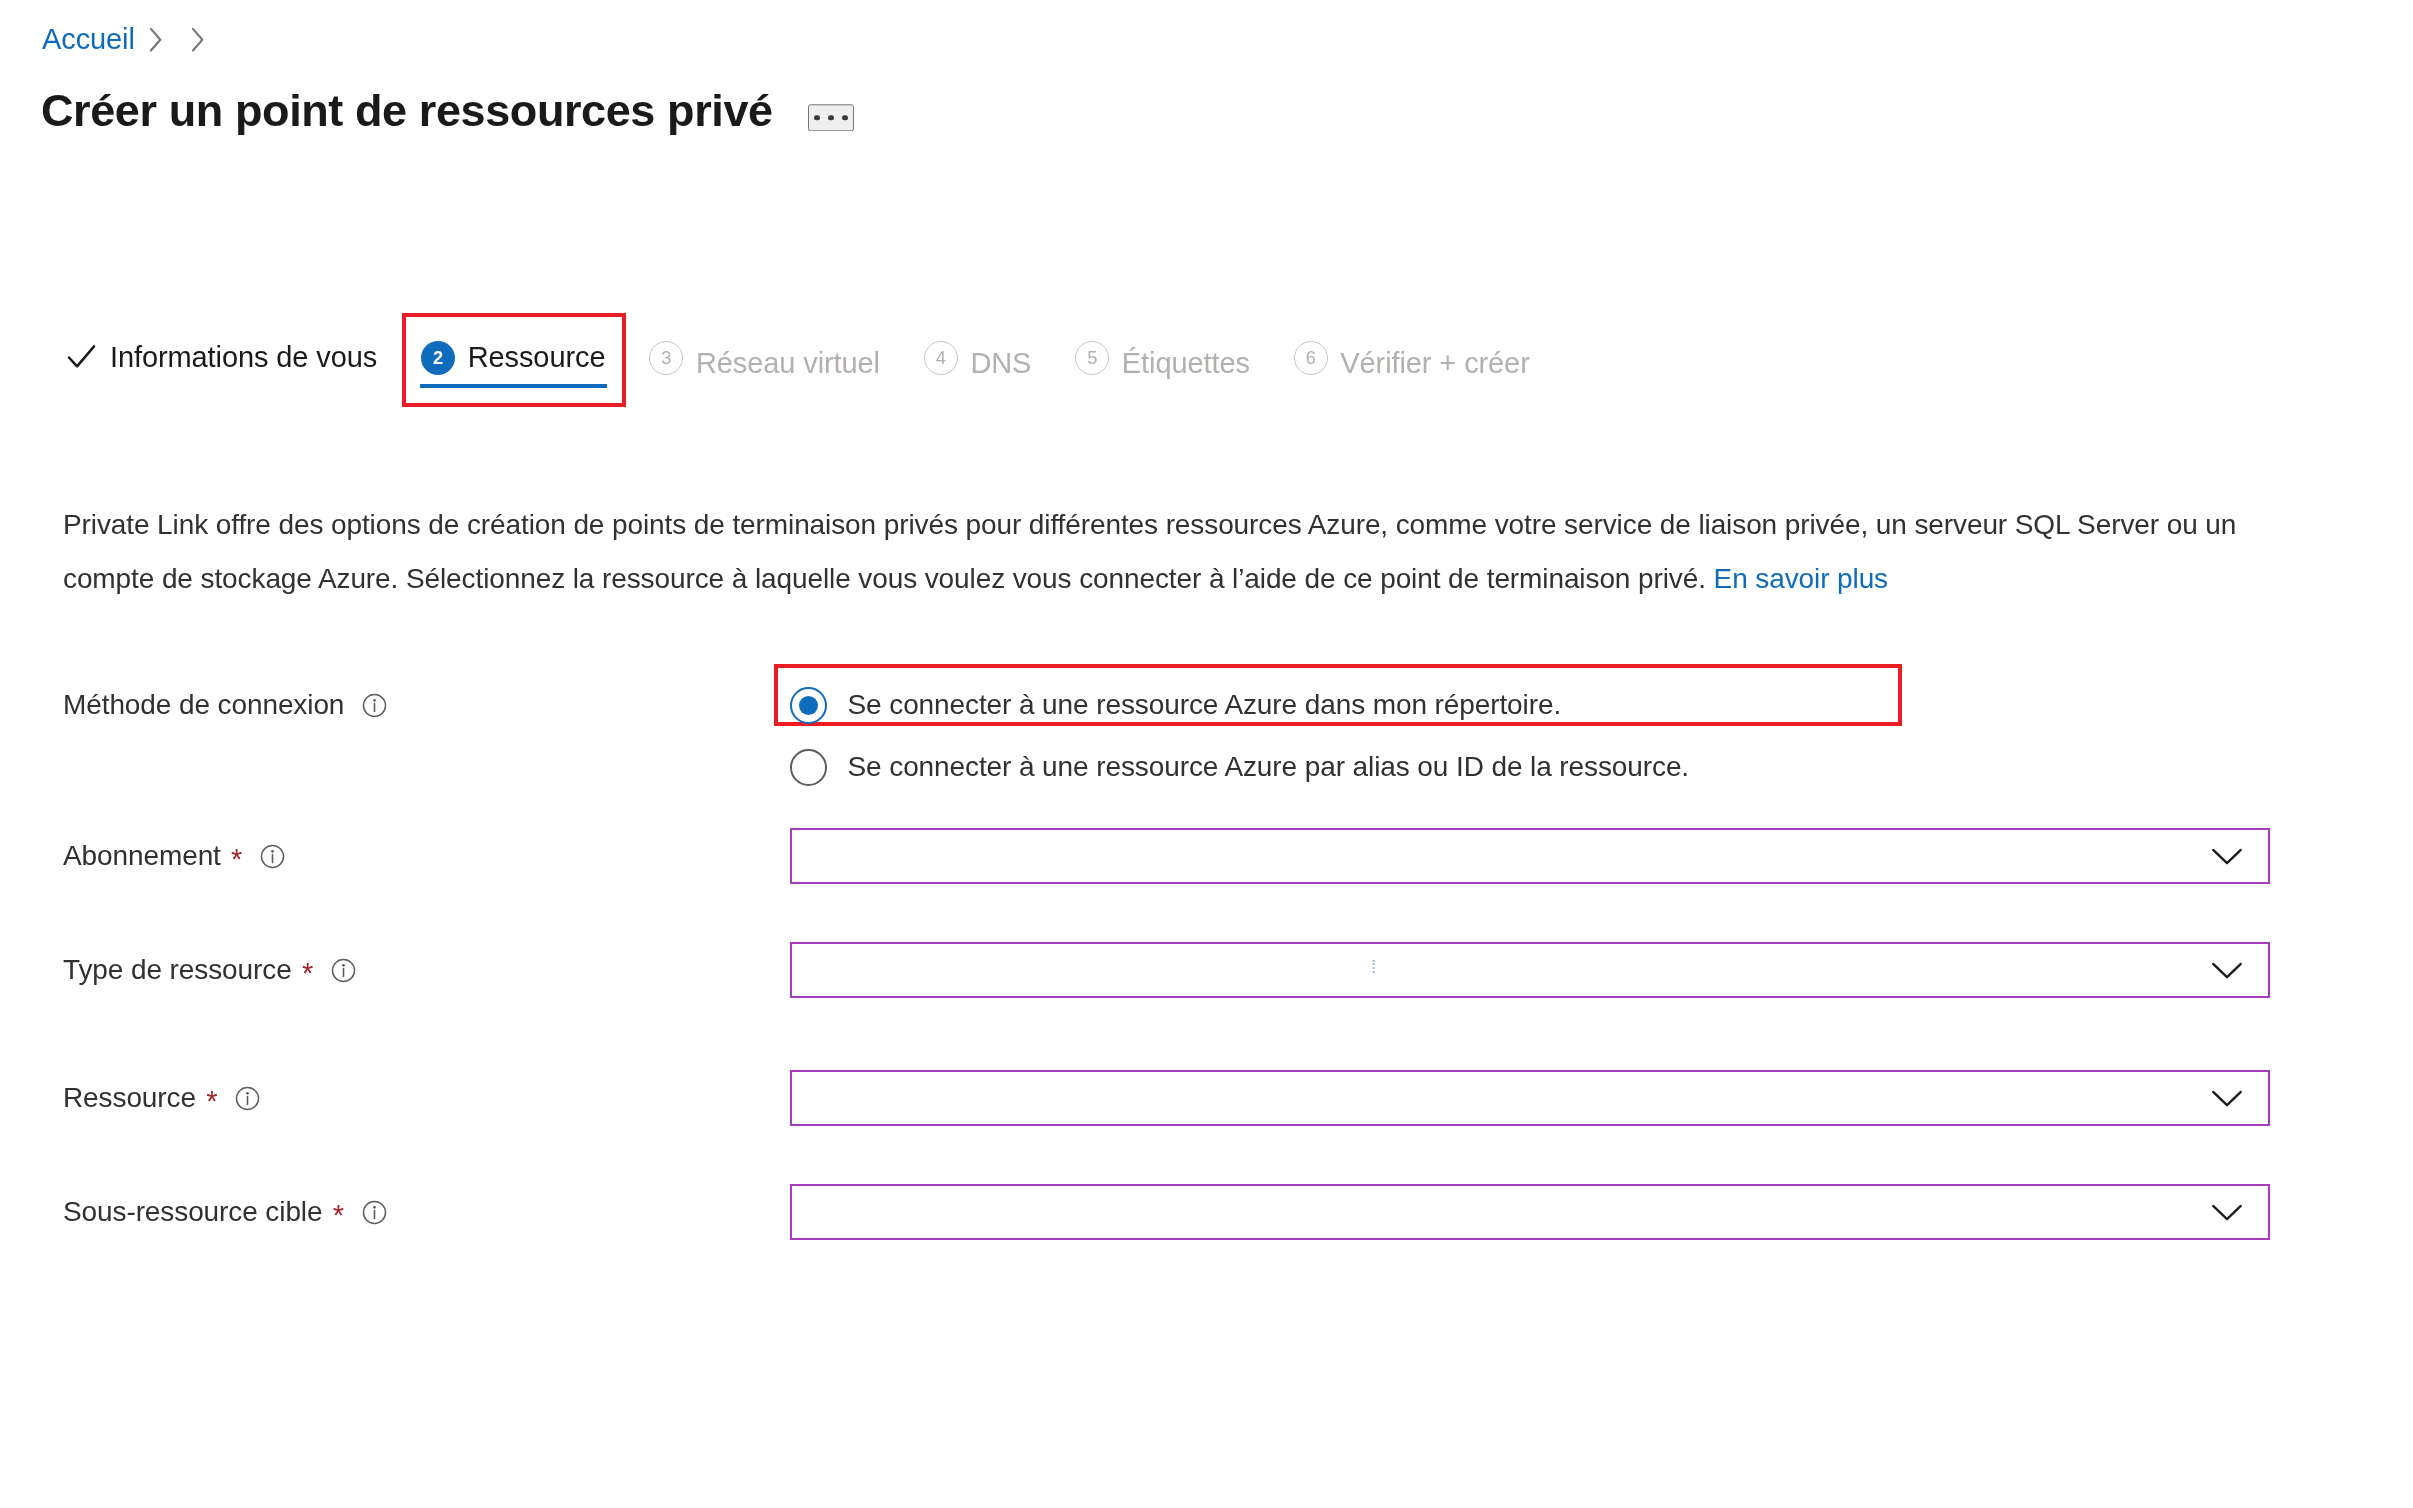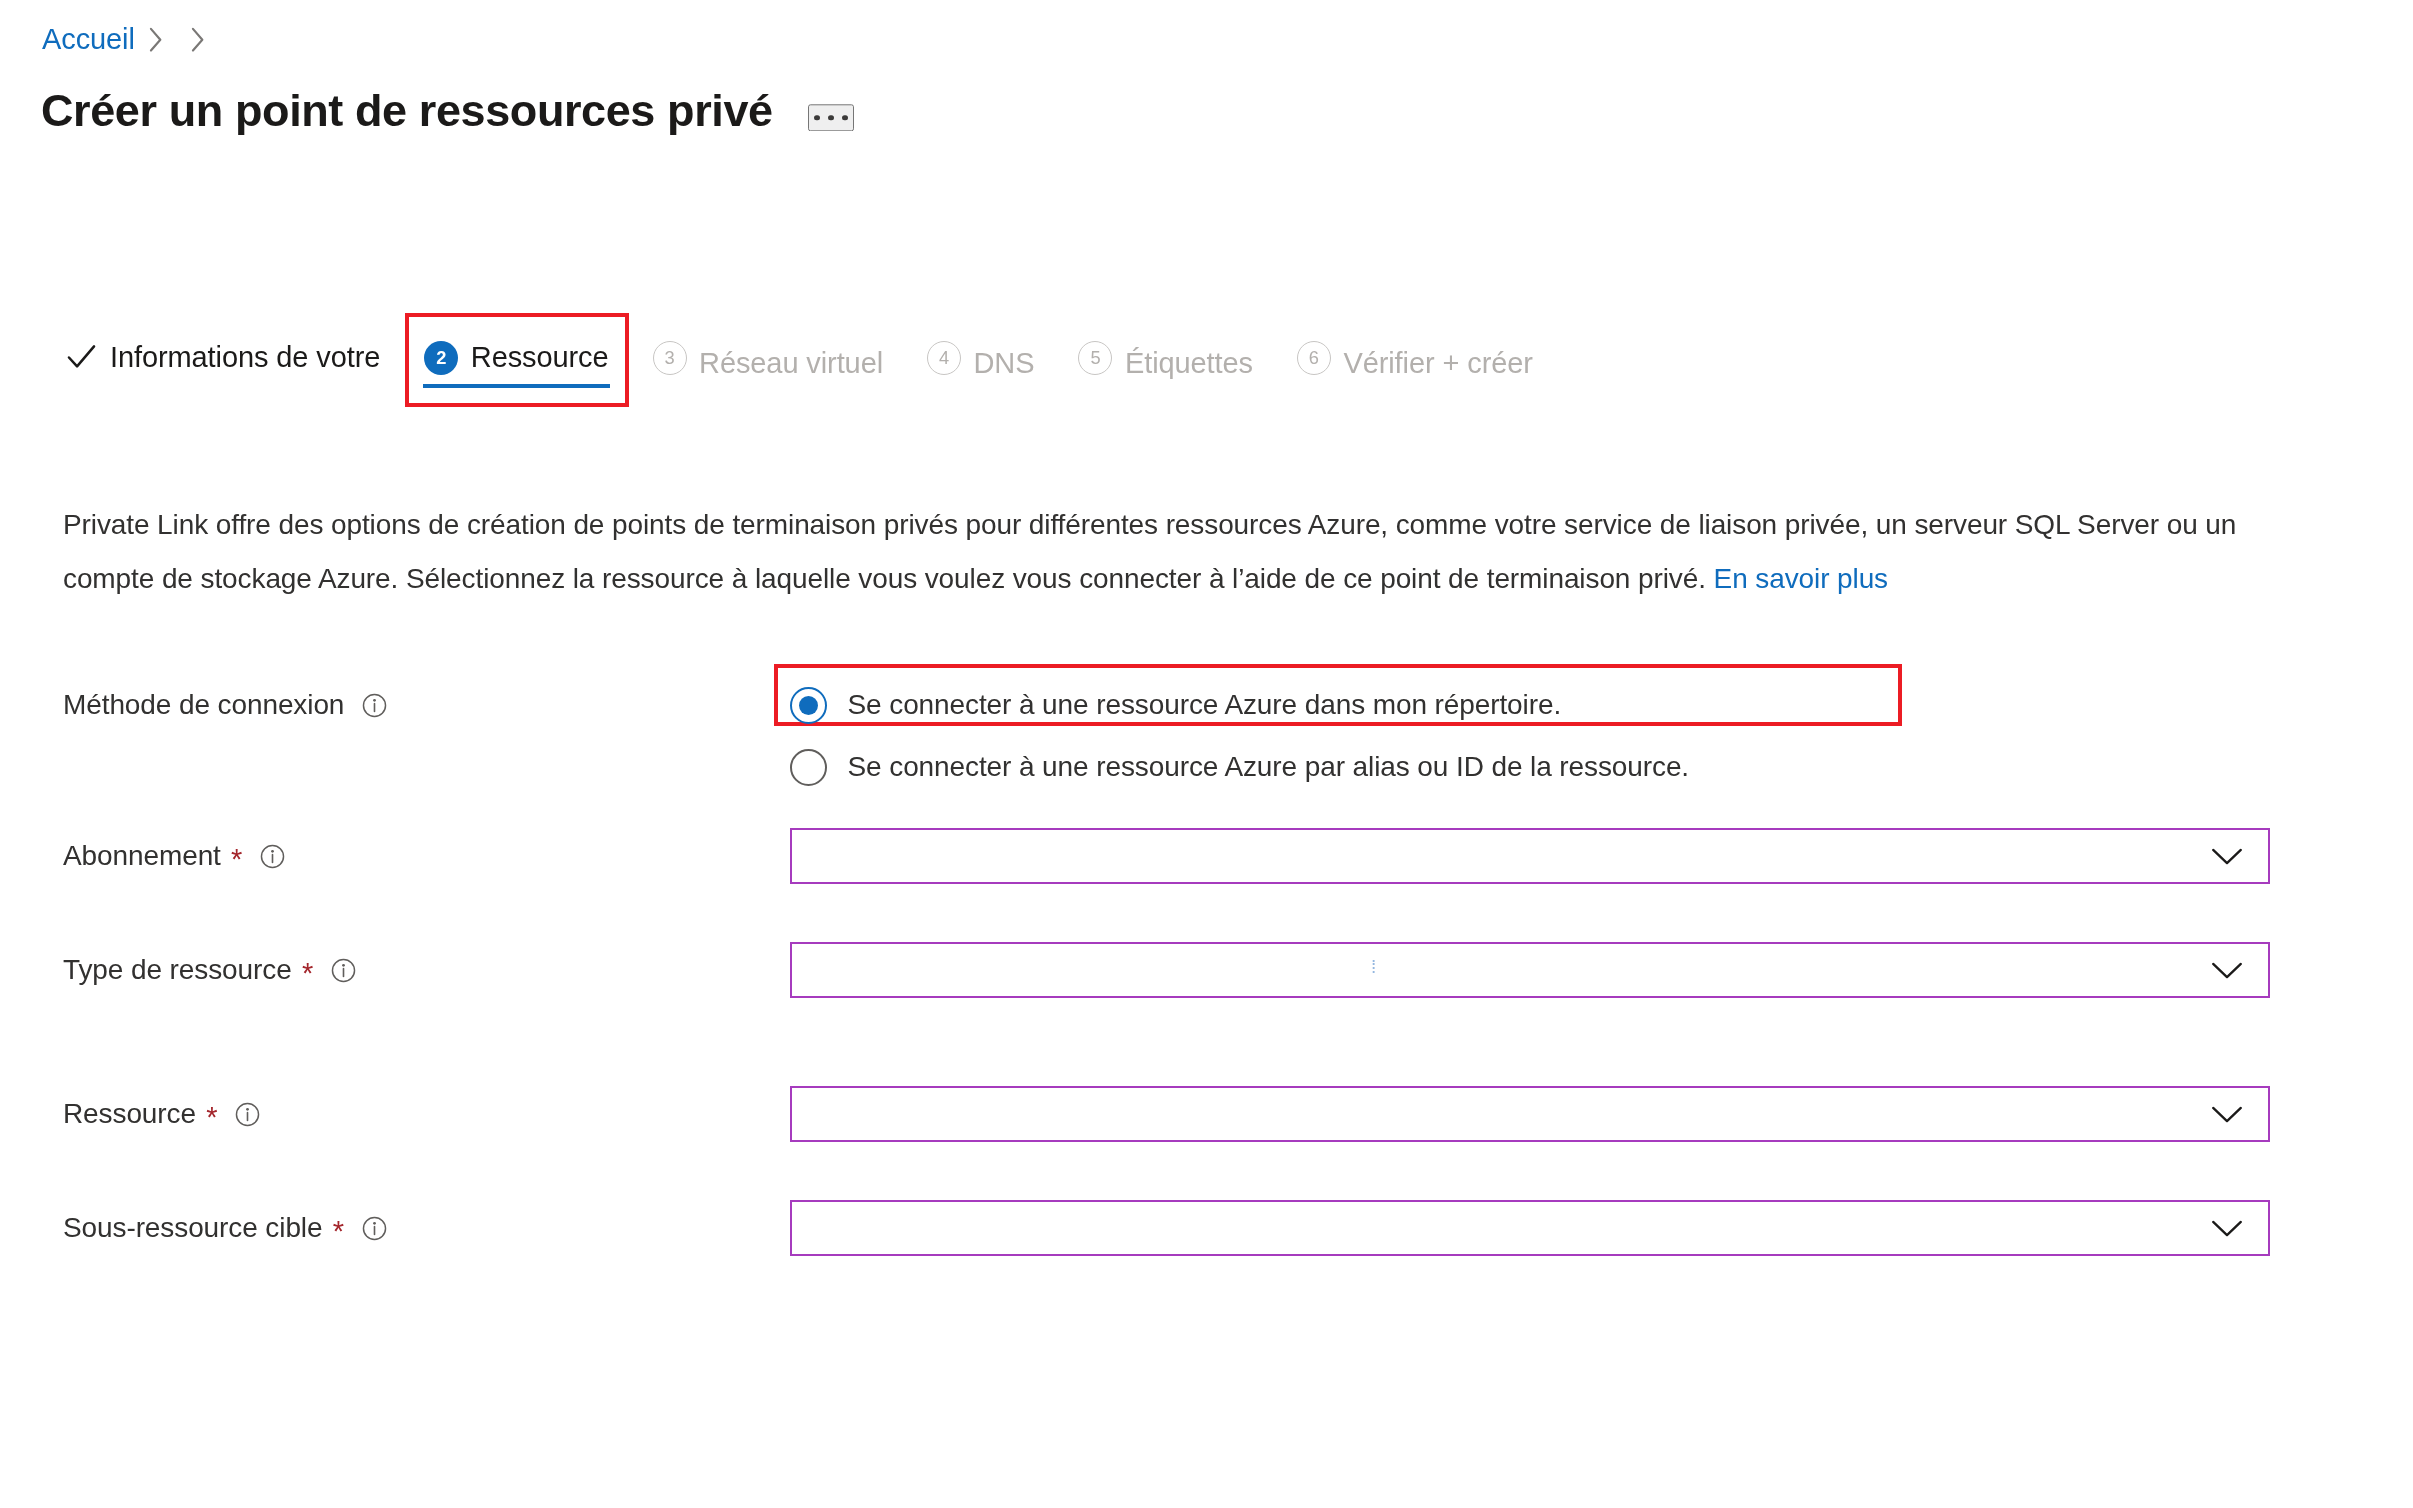--- a/index.html
+++ b/index.html
@@ -304,21 +304,21 @@
 </div>
 
 <div class="tabs">
 
   <div class="tab completed">
     <span class="tab-check">
       <svg width="31" height="31" viewBox="0 0 42 42" aria-hidden="true">
         <path d="M4 21 L15 33 L38 6" fill="none" stroke="#1b1a19" stroke-width="3.4" stroke-linecap="round" stroke-linejoin="round"></path>
       </svg>
     </span>
-    <span class="tab-label">Informations de votre</span>
+    <span class="tab-label">Informations de vous</span>
   </div>
 
   <div class="tab active">
     <span class="anno-box"></span>
     <span class="tab-num filled">2</span>
     <span class="tab-label">Ressource</span>
     <span class="tab-underline"></span>
   </div>
 
   <div class="tab disabled">
@@ -387,21 +387,21 @@
       </span>
     </div>
     <div class="dropdown" style="margin-left:28px;">
       <span style="position:absolute;left:17.6px;font-size:26px;color:#323130;"></span>
       <svg class="chev" width="32" height="19" viewBox="0 0 44 26" aria-hidden="true">
         <path d="M3 4 L22 22 L41 4" fill="none" stroke="#1b1a19" stroke-width="3.2" stroke-linecap="round" stroke-linejoin="round"></path>
       </svg>
     </div>
   </div>
 
-  <div class="row" style="height:144px;">
+  <div class="row" style="height:128px;">
     <div class="field-label" style="height:56px;">
       <span>Type de ressource</span>
       <span class="req-star">*</span>
       <span class="info-icon">
         <svg width="25" height="25" viewBox="0 0 34 34" aria-hidden="true">
           <circle cx="17" cy="17" r="15" fill="none" stroke="#605e5c" stroke-width="2"></circle>
           <circle cx="17" cy="10" r="1.9" fill="#605e5c"></circle>
           <path d="M17 14.5 V25" stroke="#605e5c" stroke-width="2.2" stroke-linecap="round"></path>
         </svg>
       </span>

